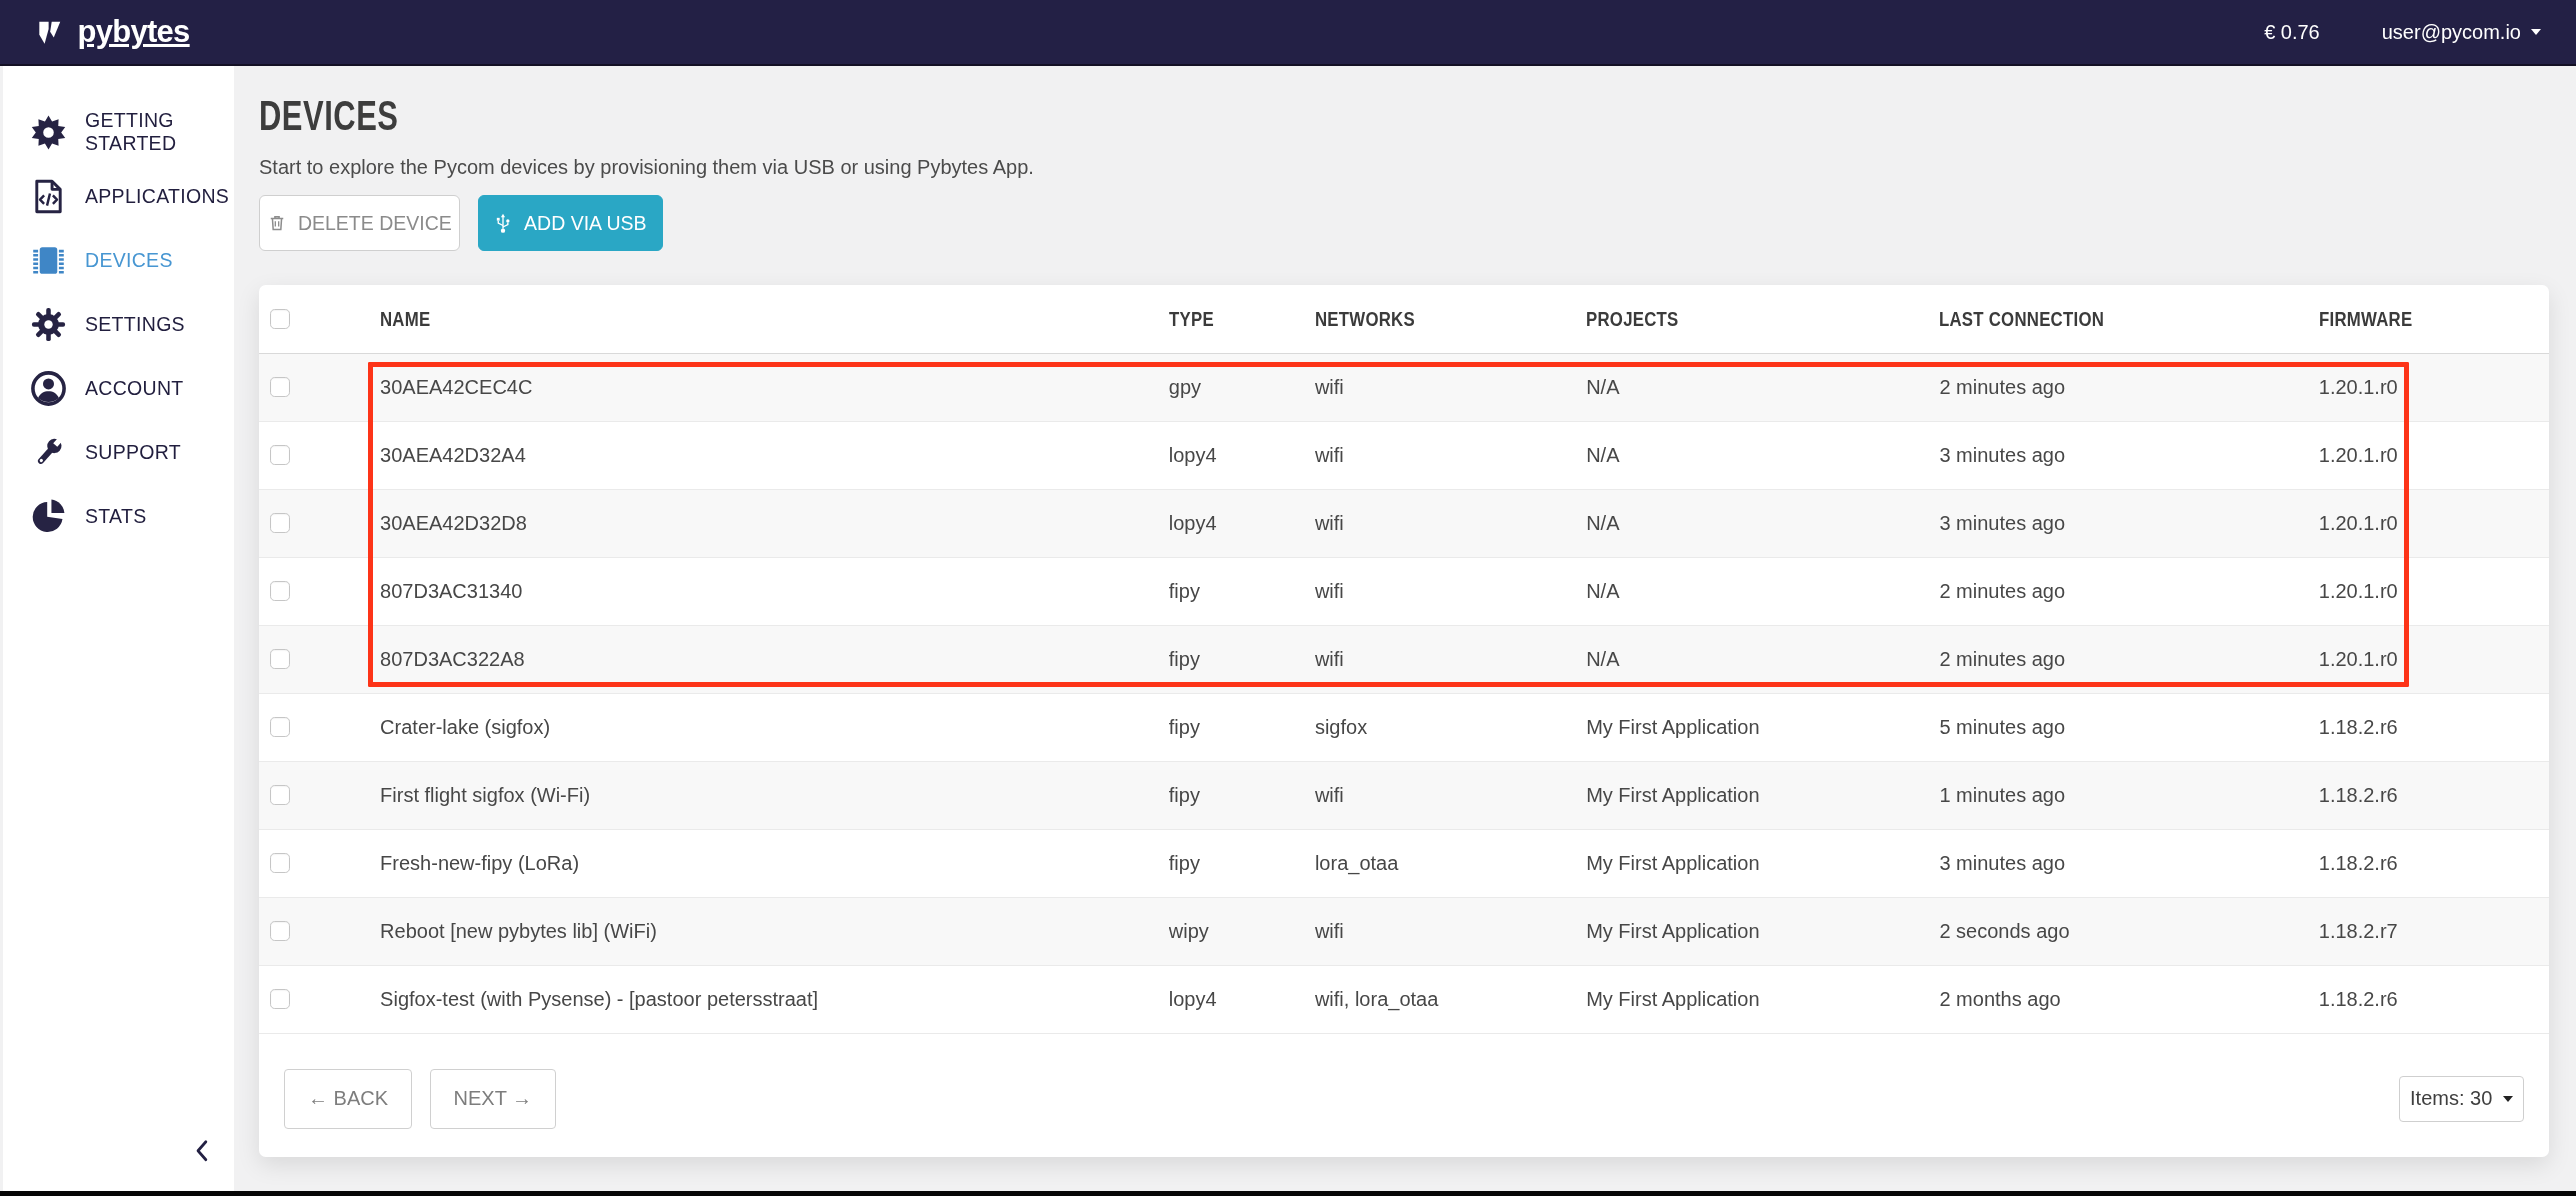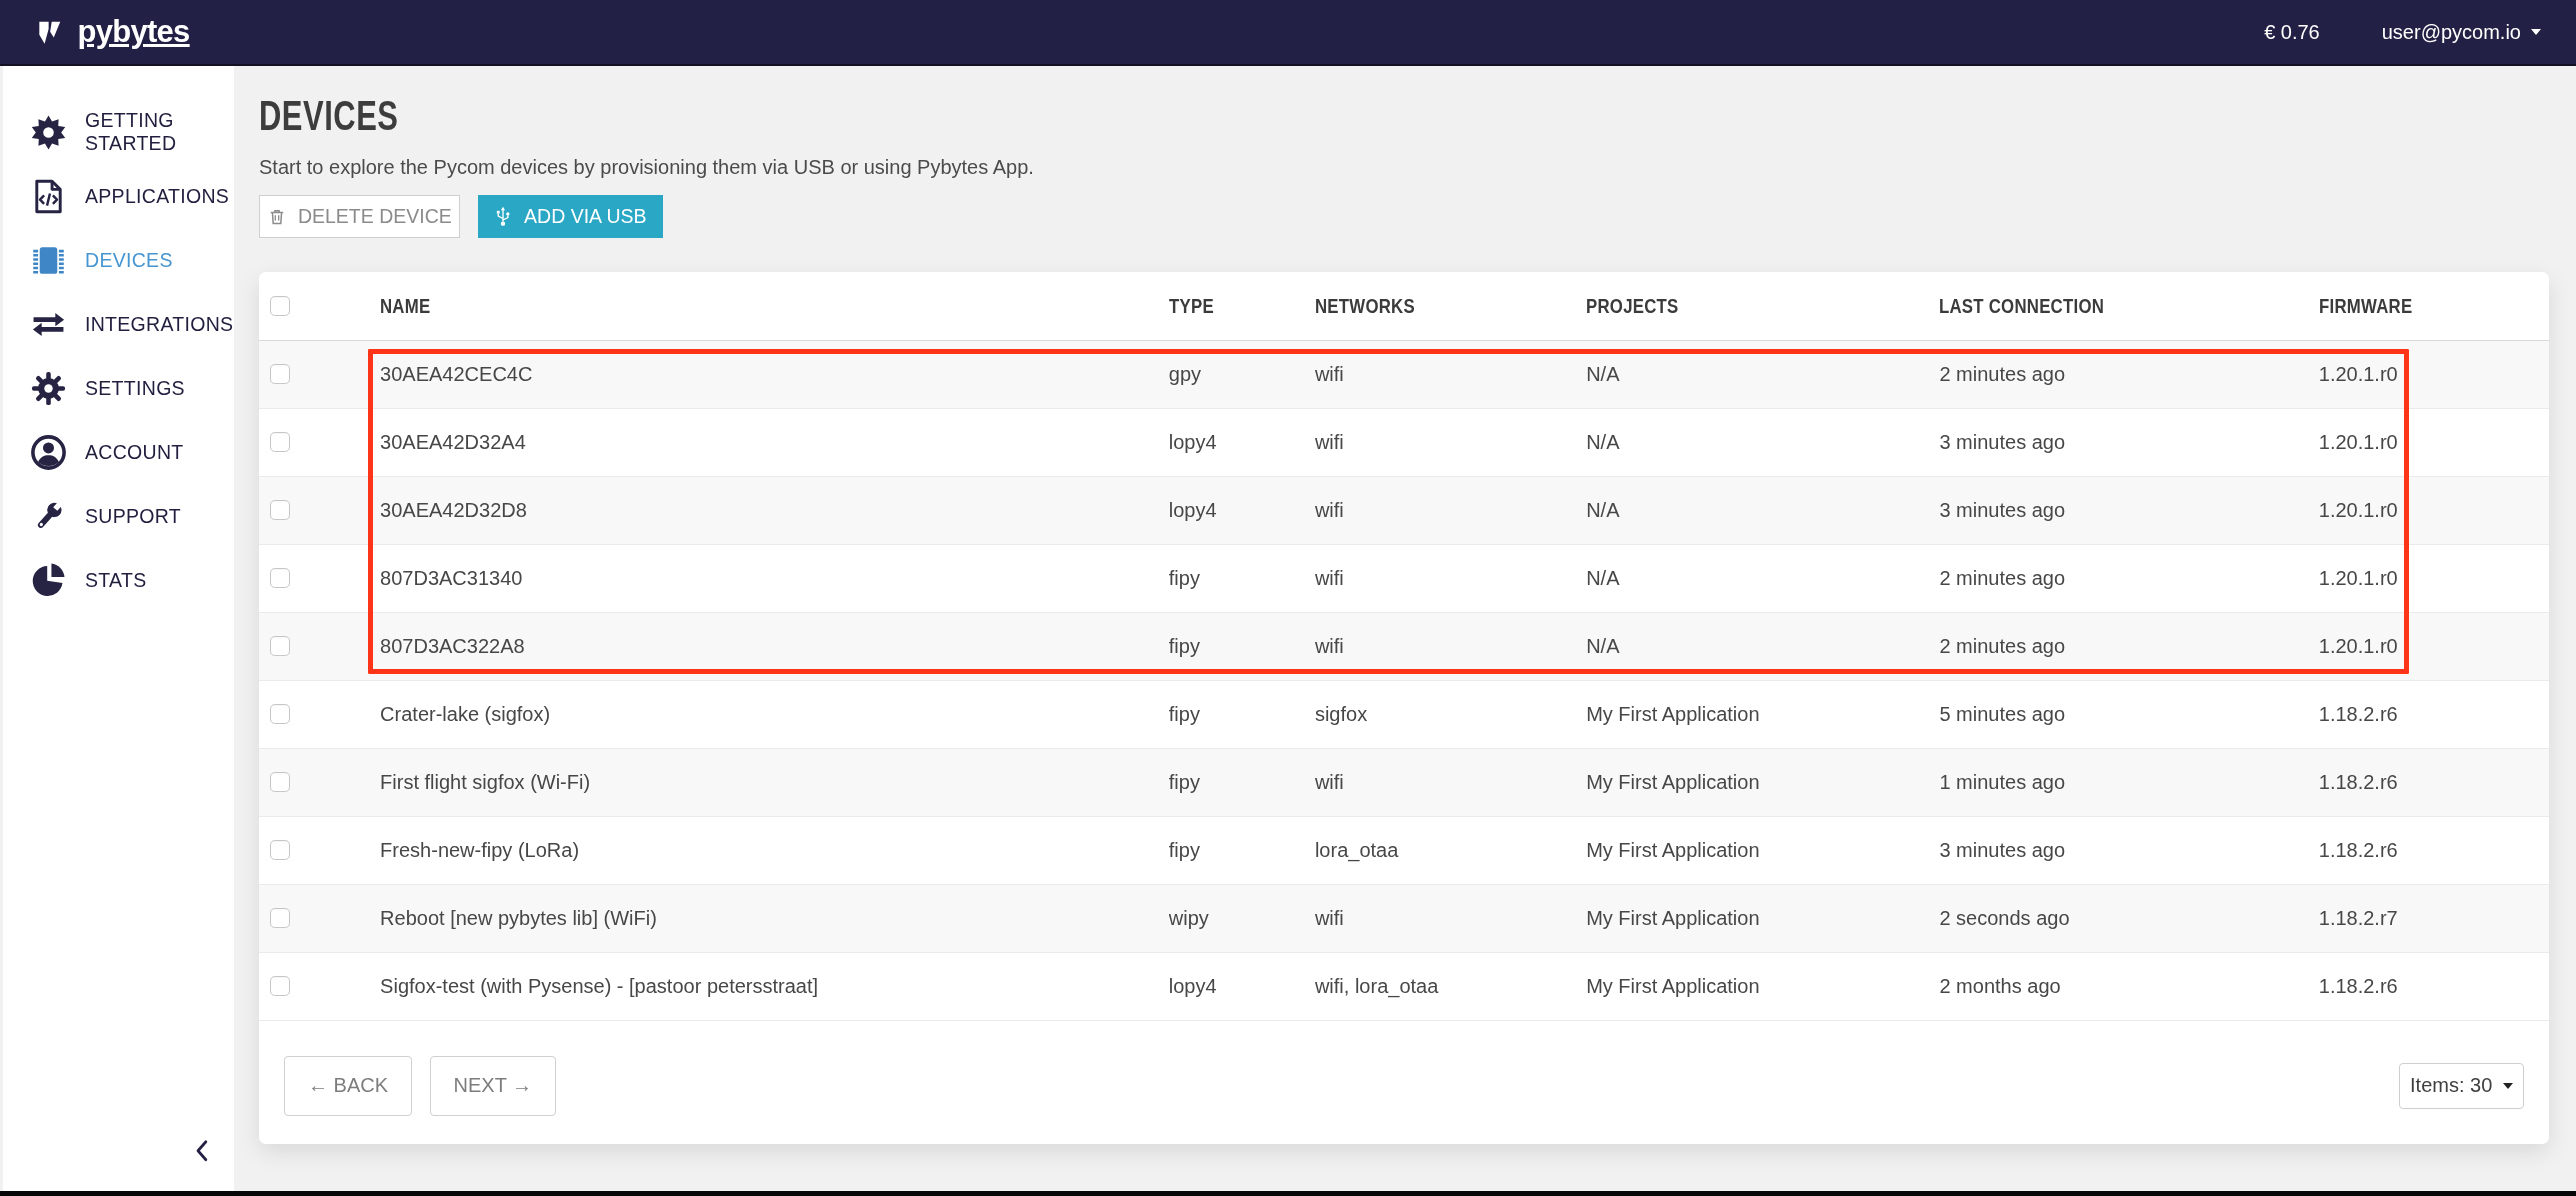--- a/index.html
+++ b/index.html
@@ -37,21 +37,21 @@
   
   .main { position:absolute; left:234px; top:66px; right:0; bottom:4.7px;
           background:#f1f1f2; padding:0 27.5px 0 25px; }
   .page-title { margin-top:28px; font-size:43px; font-weight:700; color:#3d3d3d;
                 line-height:42px; }
   .page-title span { display:inline-block; transform:scaleX(0.72);
                      transform-origin:0 50%; letter-spacing:0.7px; }
   .page-subtitle { margin-top:20px; font-size:20px; color:#4b4b4b; }
   .toolbar { margin-top:16px; display:flex; gap:17.5px; }
   .btn { display:flex; align-items:center; justify-content:center; gap:10.7px;
-         height:43px; border-radius:0; font-size:19.5px; cursor:pointer;
+         height:56px; border-radius:6px; font-size:19.5px; cursor:pointer;
          font-family:"Liberation Sans", sans-serif; }
   .btn-delete { width:201px; background:#fff; border:1.3px solid #cfcfcf; color:#8b8b8b; }
   .btn-delete svg { width:20px; height:20px; }
   .btn-add { width:185px; background:#2aa7c5; border:1.3px solid #2aa7c5; color:#fff; }
   .btn-add svg { width:20px; height:23px; }
 
   
   .card { position:relative; margin-top:34px; width:2290px; height:872px;
           background:#fff; border-radius:6.7px;
           box-shadow:0 8px 23px rgba(0,0,0,0.10); }
@@ -127,29 +127,20 @@
         <span class="nav-icon">
           <svg viewBox="0 0 24 24" fill="#3f86c6">
             <rect x="6.6" y="3.8" width="10.8" height="16.4" rx="1.6"></rect>
             <g>
               <path d="M2.6 5.4h3v1.6h-3zM2.6 8h3v1.6h-3zM2.6 10.6h3v1.6h-3zM2.6 13.2h3v1.6h-3zM2.6 15.8h3v1.6h-3zM2.6 18.4h3v1.6h-3z"></path>
               <path d="M18.4 5.4h3v1.6h-3zM18.4 8h3v1.6h-3zM18.4 10.6h3v1.6h-3zM18.4 13.2h3v1.6h-3zM18.4 15.8h3v1.6h-3zM18.4 18.4h3v1.6h-3z"></path>
             </g>
           </svg>
         </span>
         <span class="nav-label">DEVICES</span>
-      </div>
-      <div class="nav-item">
-        <span class="nav-icon">
-          <svg viewBox="0 0 24 24" fill="#262343">
-            <path d="M2.8 7.6h13.4V4.9L21.6 9l-5.4 4.1v-2.7H2.8z"></path>
-            <path d="M21.2 16.4H7.8v2.7L2.4 15l5.4-4.1v2.7h13.4z"></path>
-          </svg>
-        </span>
-        <span class="nav-label">INTEGRATIONS</span>
       </div>
       <div class="nav-item">
         <span class="nav-icon">
           <svg viewBox="0 0 24 24" fill="#262343">
             <g>
               <rect x="10.6" y="1.8" width="2.8" height="20.4" rx="1.2" transform="rotate(0 12 12)"></rect>
               <rect x="10.6" y="1.8" width="2.8" height="20.4" rx="1.2" transform="rotate(45 12 12)"></rect>
               <rect x="10.6" y="1.8" width="2.8" height="20.4" rx="1.2" transform="rotate(90 12 12)"></rect>
               <rect x="10.6" y="1.8" width="2.8" height="20.4" rx="1.2" transform="rotate(135 12 12)"></rect>
             </g>

